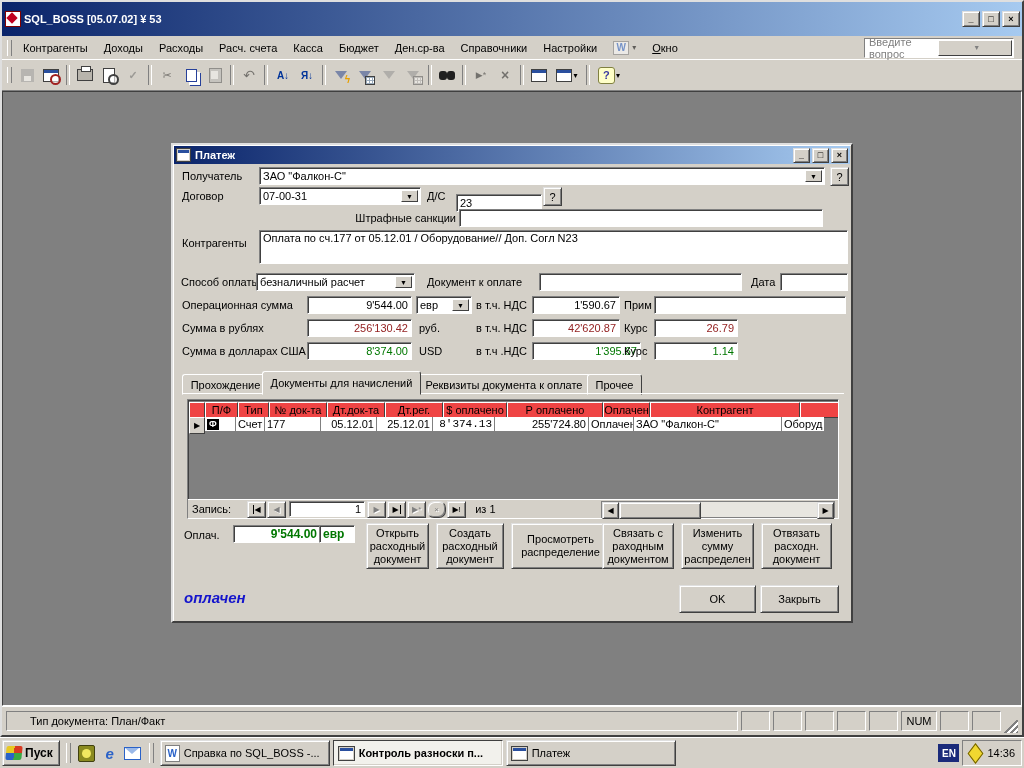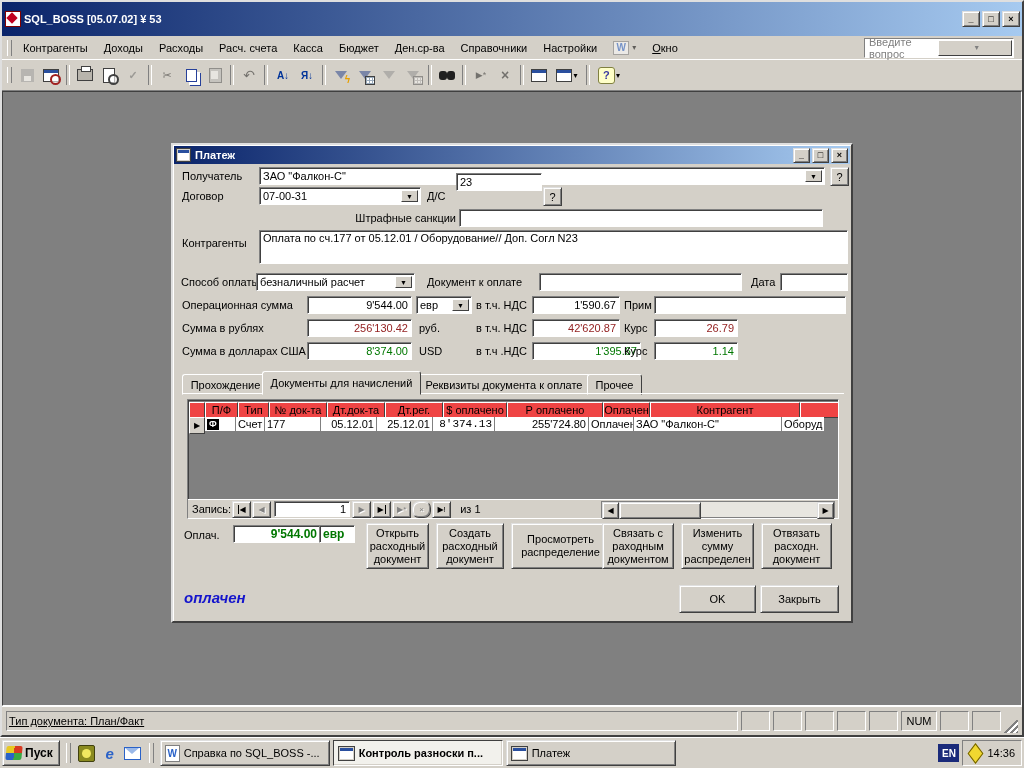--- a/index.html
+++ b/index.html
@@ -77,21 +77,21 @@
   .navbtn .bar-l{border-left:1px solid currentColor;padding-left:1px;}
   .navbtn .bar-r{border-right:1px solid currentColor;padding-right:1px;}
   .navdis{color:#808080;text-shadow:1px 1px 0 #fff;}
   .hscroll{position:absolute;right:3px;top:1px;width:232px;height:15px;display:flex;background:#e8e6e0;border:1px solid #808080;}
   .hs-btn{width:15px;height:100%;font-size:8px;flex:none;}
   .hs-thumb{width:80px;height:100%;flex:none;}
   .actbtn{position:absolute;top:358px;height:46px;background:#d4d0c8;border:1px solid;border-color:#dfdfdf #404040 #404040 #dfdfdf;box-shadow:inset 1px 1px 0 #fff, inset -1px -1px 0 #808080;display:flex;align-items:center;justify-content:center;text-align:center;line-height:13px;padding:1px 2px;box-sizing:border-box;}
   .okbtn{position:absolute;top:420px;height:26px;background:#d4d0c8;border:1px solid;border-color:#dfdfdf #404040 #404040 #dfdfdf;box-shadow:inset 1px 1px 0 #fff, inset -1px -1px 0 #808080;display:flex;align-items:center;justify-content:center;}
   .paidword{position:absolute;left:10px;top:424px;color:#1414cc;font-weight:bold;font-style:italic;font-size:15px;}
   .statusbar{height:24px;display:flex;align-items:center;gap:3px;padding:2px 4px;border-top:1px solid #fff;}
-  .sb-main{flex:1;height:18px;display:flex;align-items:center;padding-left:2px;text-decoration:underline;}
+  .sb-main{flex:1;height:18px;display:flex;align-items:center;padding-left:23px;}
   .sb-cell{width:27px;height:18px;flex:none;display:flex;align-items:center;justify-content:center;}
   .sb-grip{width:14px;height:14px;flex:none;background:linear-gradient(135deg,transparent 50%,#808080 50%,#808080 60%,#fff 60%,#fff 70%,#808080 70%,#808080 80%,#fff 80%,#fff 90%,#808080 90%);align-self:flex-end;}
   .taskbar{position:absolute;left:0;bottom:0;width:1024px;height:31px;background:#d4d0c8;border-top:1px solid #fff;display:flex;align-items:center;gap:3px;padding:0 2px;box-sizing:border-box;}
   .startbtn{height:24px;padding:0 6px 0 3px;font-weight:bold;font-size:12px;display:flex;align-items:center;gap:3px;flex:none;}
   .winflag{width:16px;height:14px;position:relative;flex:none;background:conic-gradient(#d83a22 0 25%,#39a843 0 50%,#2a62c8 0 75%,#e8c822 0);border-radius:2px;transform:skewX(-6deg);}
   .ql-icon{width:20px;height:20px;display:flex;align-items:center;justify-content:center;flex:none;}
   .taskbtn{width:160px;height:24px;display:flex;align-items:center;gap:4px;padding:0 4px;overflow:hidden;white-space:nowrap;flex:none;}
   .taskbtn.active{border-color:#404040 #fff #fff #404040;box-shadow:inset -1px -1px 0 #d4d0c8;background:#f2f1ec;font-weight:bold;}
   .t-formicon{width:15px;height:13px;background:#d4d0c8;border:1px solid #404040;position:relative;flex:none;}
   .t-formicon::after{content:"";position:absolute;inset:1px;background:linear-gradient(#2a4f9e 3px,#fff 3px);}
@@ -227,21 +227,21 @@
             <span class="combo-arrow">▼</span>
           </div>
           <span class="qbtn out btn" style="left:656px;top:2px;">?</span>
 
           <span class="lbl" style="left:8px;top:25px;">Договор</span>
           <div class="fld" style="left:85px;top:22px;width:154px;height:14px;">
             <span>07-00-31</span>
             <span class="combo-arrow">▼</span>
           </div>
           <span class="lbl" style="left:253px;top:25px;">Д/С</span>
-          <div class="fld" style="left:282px;top:8px;width:78px;height:14px;align-items:center;">
+          <div class="fld" style="left:282px;top:29px;width:78px;height:14px;align-items:center;">
             <span>23</span>
           </div>
           <span class="qbtn out btn" style="left:369px;top:22px;">?</span>
 
           <span class="lbl" style="left:170px;top:47px;width:112px;text-align:right;">Штрафные санкции</span>
           <div class="fld" style="left:285px;top:44px;width:356px;height:14px;">
             <span></span>
           </div>
 
           <span class="lbl" style="left:8px;top:72px;">Контрагенты</span>
@@ -339,21 +339,21 @@
                 <span class="gdc num" style="width:56px;">05.12.01</span>
                 <span class="gdc num" style="width:56px;">25.12.01</span>
                 <span class="gdc num" style="width:62px;font-family:Liberation Mono, monospace;">8'374.13</span>
                 <span class="gdc num" style="width:94px;">255'724.80</span>
                 <span class="gdc" style="width:45px;">Оплачен</span>
                 <span class="gdc" style="width:148px;">ЗАО "Фалкон-С"</span>
                 <span class="gdc" style="width:42px;border-right:none;">Оборуд</span>
               </div>
             </div>
             <div class="navbar">
-              <span style="margin-right:1px;">Запись:</span>
+              <span style="margin-right:16px;">Запись:</span>
               <span class="navbtn out btn">
                   <span class="bar-l">◀</span>
                 </span>
               <span class="navbtn out btn navdis">◀</span>
               <span class="fld num" style="position:static;width:68px;height:12px;margin:0 2px;">
                   <span>1</span>
                 </span>
               <span class="navbtn out btn navdis">▶</span>
               <span class="navbtn out btn">
                   <span class="bar-r">▶</span>

